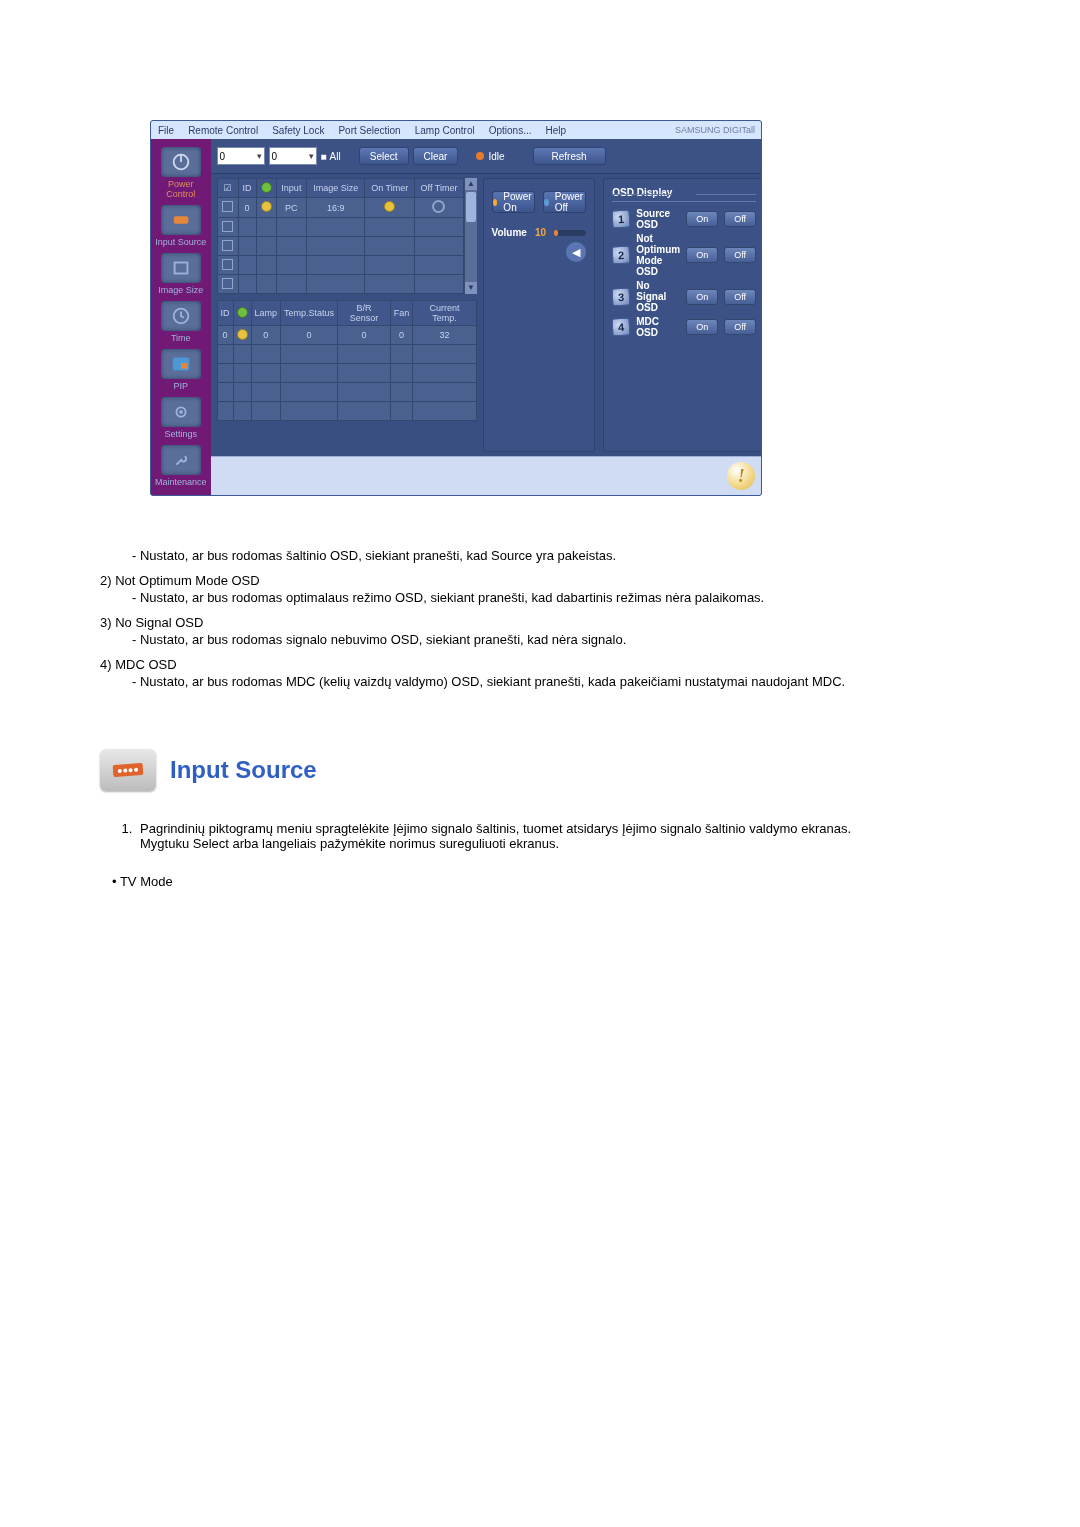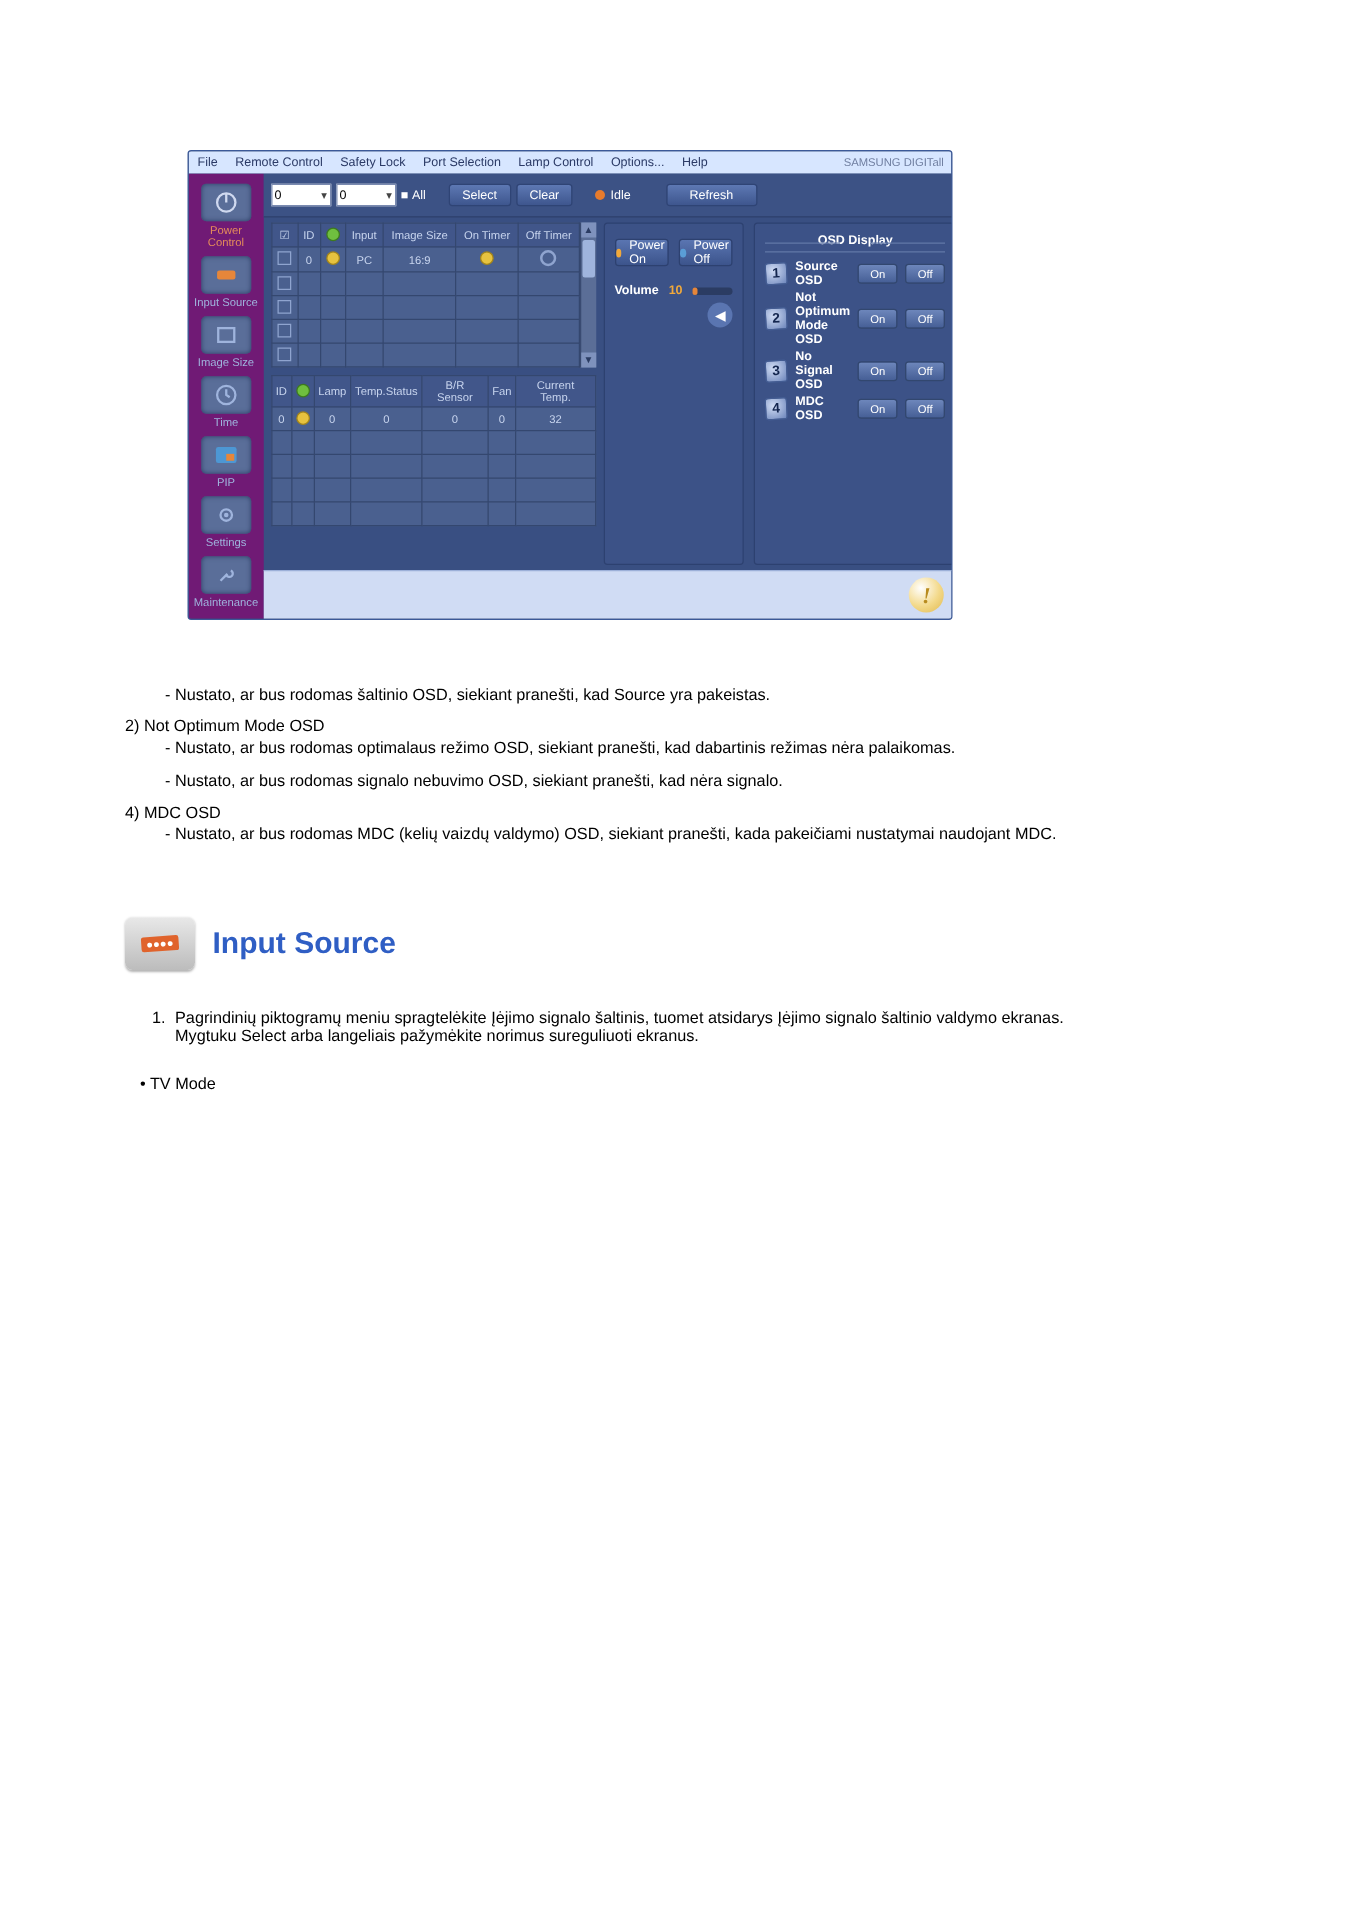--- a/index.html
+++ b/index.html
@@ -38,21 +38,21 @@
   .rightcol{flex:1;display:flex;flex-direction:row;gap:8px}
   .panel{background:#3c5287;border:1px solid #2d4170;border-radius:3px;padding:8px}
   .row{display:flex;align-items:center;gap:8px;margin:4px 0}
   .big-btn{flex:1;height:20px;background:linear-gradient(#5a75b1,#3c548c);border:1px solid #2d4170;border-radius:3px;display:flex;align-items:center;justify-content:center;gap:6px;color:#fff;font-size:10px}
   .led-sm{width:7px;height:7px;border-radius:50%;background:#f2a93a;display:inline-block}
   .vol-label{color:#fff;font-size:10px;font-weight:bold}
   .slider{flex:1;height:6px;background:#2b3c63;border-radius:3px;position:relative}
   .slider .fill{position:absolute;left:0;top:0;height:100%;border-radius:3px;background:#e6863a}
   .spk-icon{width:20px;height:20px;border-radius:50%;background:#5a75b1;display:flex;align-items:center;justify-content:center;color:#fff;font-size:11px}
   .osd-panel{background:#3c5287;border:1px solid #2d4170;border-radius:3px;padding:8px}
-  .osd-title{text-align:center;color:#fff;font-weight:bold;font-size:10px;border-bottom:1px solid #6178a8;padding-bottom:3px;margin-bottom:6px;position:relative}
+  .osd-title{text-align:left;color:#fff;font-weight:bold;font-size:10px;border-bottom:1px solid #6178a8;padding-bottom:3px;margin-bottom:6px;position:relative}
   .osd-title::before,.osd-title::after{content:"";position:absolute;top:50%;width:60px;height:1px;background:#6178a8}
   .osd-title::before{left:0}.osd-title::after{right:0}
   .osd-row{display:flex;align-items:center;gap:6px;margin:3px 0}
   .num-badge{width:16px;height:16px;background:radial-gradient(circle at 35% 35%,#d0dcf4,#6b84ba);border-radius:3px;color:#14264f;font-weight:bold;font-size:11px;display:flex;align-items:center;justify-content:center;border:1px solid #445d93;transform:rotate(-3deg)}
   .osd-label{color:#fff;font-size:10px;font-weight:bold;flex:1}
   .pill{width:30px;height:14px;background:linear-gradient(#6d86bb,#465f96);border:1px solid #32476f;border-radius:3px;color:#fff;font-size:9px;display:flex;align-items:center;justify-content:center}
   .statusbar{height:38px;background:#d0dcf4;border-top:1px solid #9cb0d8;display:flex;align-items:center;justify-content:flex-end;padding:0 16px}
   .warn{width:28px;height:28px;border-radius:50%;background:radial-gradient(circle at 35% 30%,#fff,#f3d98a 55%,#e0b84c);display:flex;align-items:center;justify-content:center;font-weight:bold;color:#b88b1e;font-size:18px;font-family:"Times New Roman",serif;font-style:italic}
   .scrolltrack{width:12px;background:#5b6e97;border-left:1px solid #3a4b72;position:relative}
   .scrolltrack .arr{width:100%;height:12px;background:#7f92bd;text-align:center;font-size:8px;line-height:12px;color:#2b3c63}
@@ -363,20 +363,21 @@
 
 <div class="doc">
   <div class="item">
     <div class="desc">- Nustato, ar bus rodomas šaltinio OSD, siekiant pranešti, kad Source yra pakeistas.</div>
   </div>
   <div class="item">
     <div class="hd"><span>2)</span>&nbsp;<span>Not Optimum Mode OSD</span></div>
     <div class="desc">- Nustato, ar bus rodomas optimalaus režimo OSD, siekiant pranešti, kad dabartinis režimas nėra palaikomas.</div>
   </div>
   <div class="item">
+    <div class="hd"><span>3)</span>&nbsp;<span>No Signal OSD</span></div>
     <div class="desc">- Nustato, ar bus rodomas signalo nebuvimo OSD, siekiant pranešti, kad nėra signalo.</div>
   </div>
   <div class="item">
     <div class="hd"><span>4)</span>&nbsp;<span>MDC OSD</span></div>
     <div class="desc">- Nustato, ar bus rodomas MDC (kelių vaizdų valdymo) OSD, siekiant pranešti, kada pakeičiami nustatymai naudojant MDC.</div>
   </div>
 
   <div class="h-section">
     <div class="h-icon">
           <span class="tag">●●●●</span>

